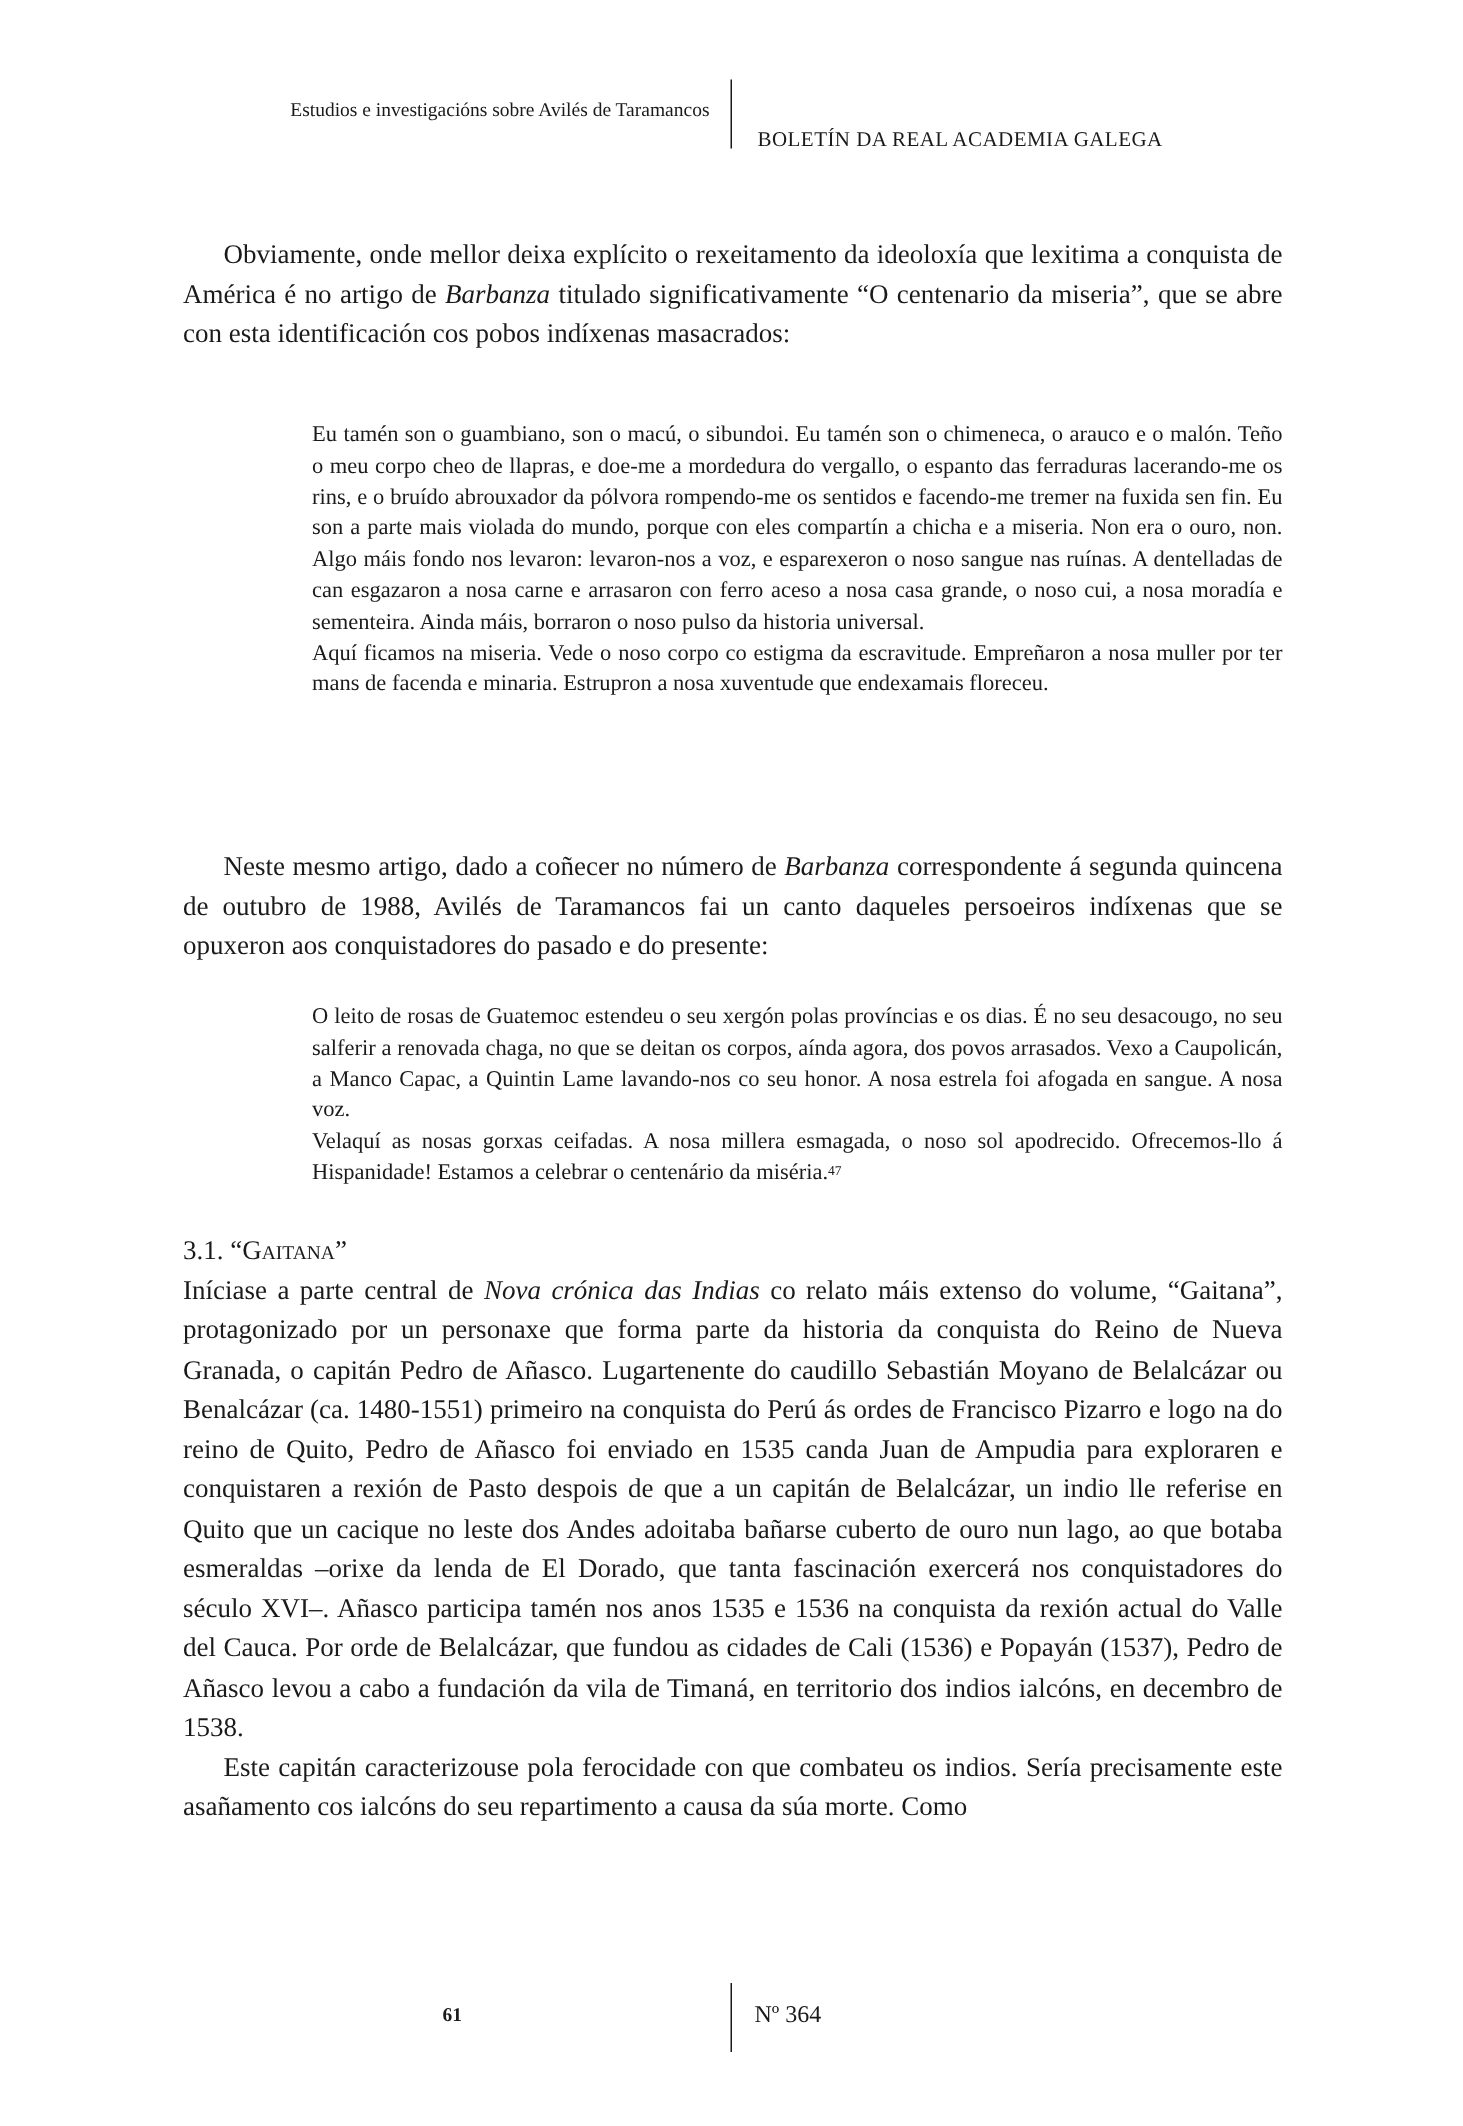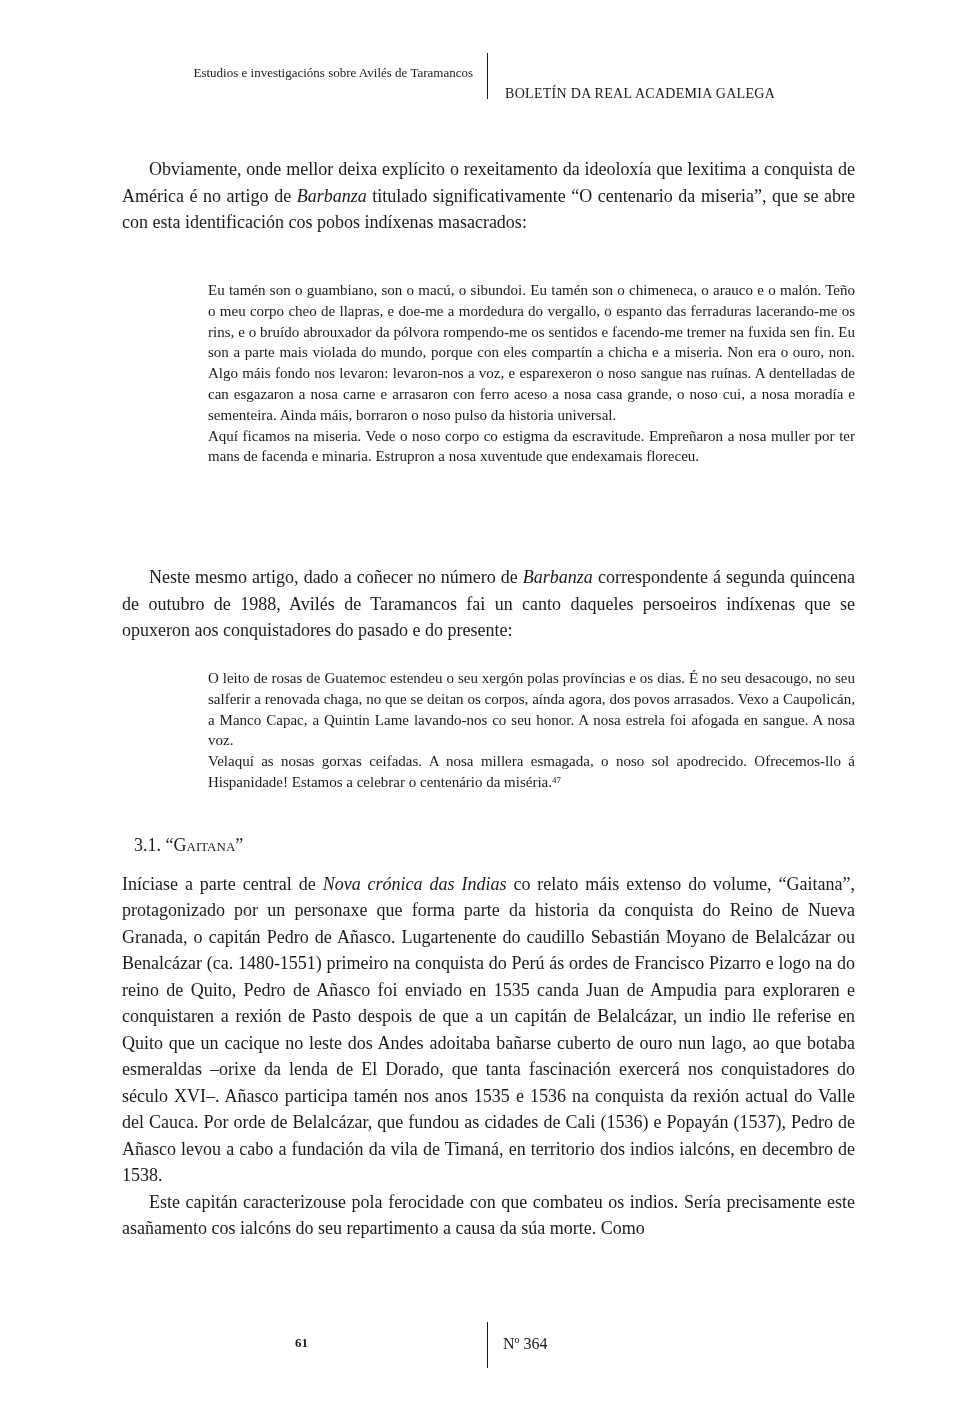--- a/index.html
+++ b/index.html
@@ -13,21 +13,21 @@
 
     .body { position: absolute; left: 122px; width: 733px; }
     .para { font-size: 18px; line-height: 26.5px; text-align: justify; margin: 0; }
     .para.indent { text-indent: 27px; }
     .para span.i { font-style: italic; }
 
     .quote { position: absolute; left: 208px; width: 647px; font-size: 15px; line-height: 20.8px; text-align: justify; }
     .quote p { margin: 0; }
     sup { font-size: 9px; vertical-align: top; position: relative; top: -2px; }
 
-    .section-heading { font-size: 18px; line-height: 26.5px; margin: 12px; }
+    .section-heading { font-size: 18px; line-height: 26.5px; margin: 0; }
     .smallcaps { font-variant: small-caps; }
 
     .running-footer { position: absolute; top: 1322px; left: 0; width: 813px; height: 46px; }
     .rf-page { position: absolute; right: 505px; top: 13px; font-size: 13px; font-weight: bold; }
     .rf-divider { position: absolute; left: 487px; top: 0; width: 1px; height: 46px; background: #1a1a1a; }
     .rf-issue { position: absolute; left: 503px; top: 13px; font-size: 16px; }
   </style>
 </head>
 <body>
 

